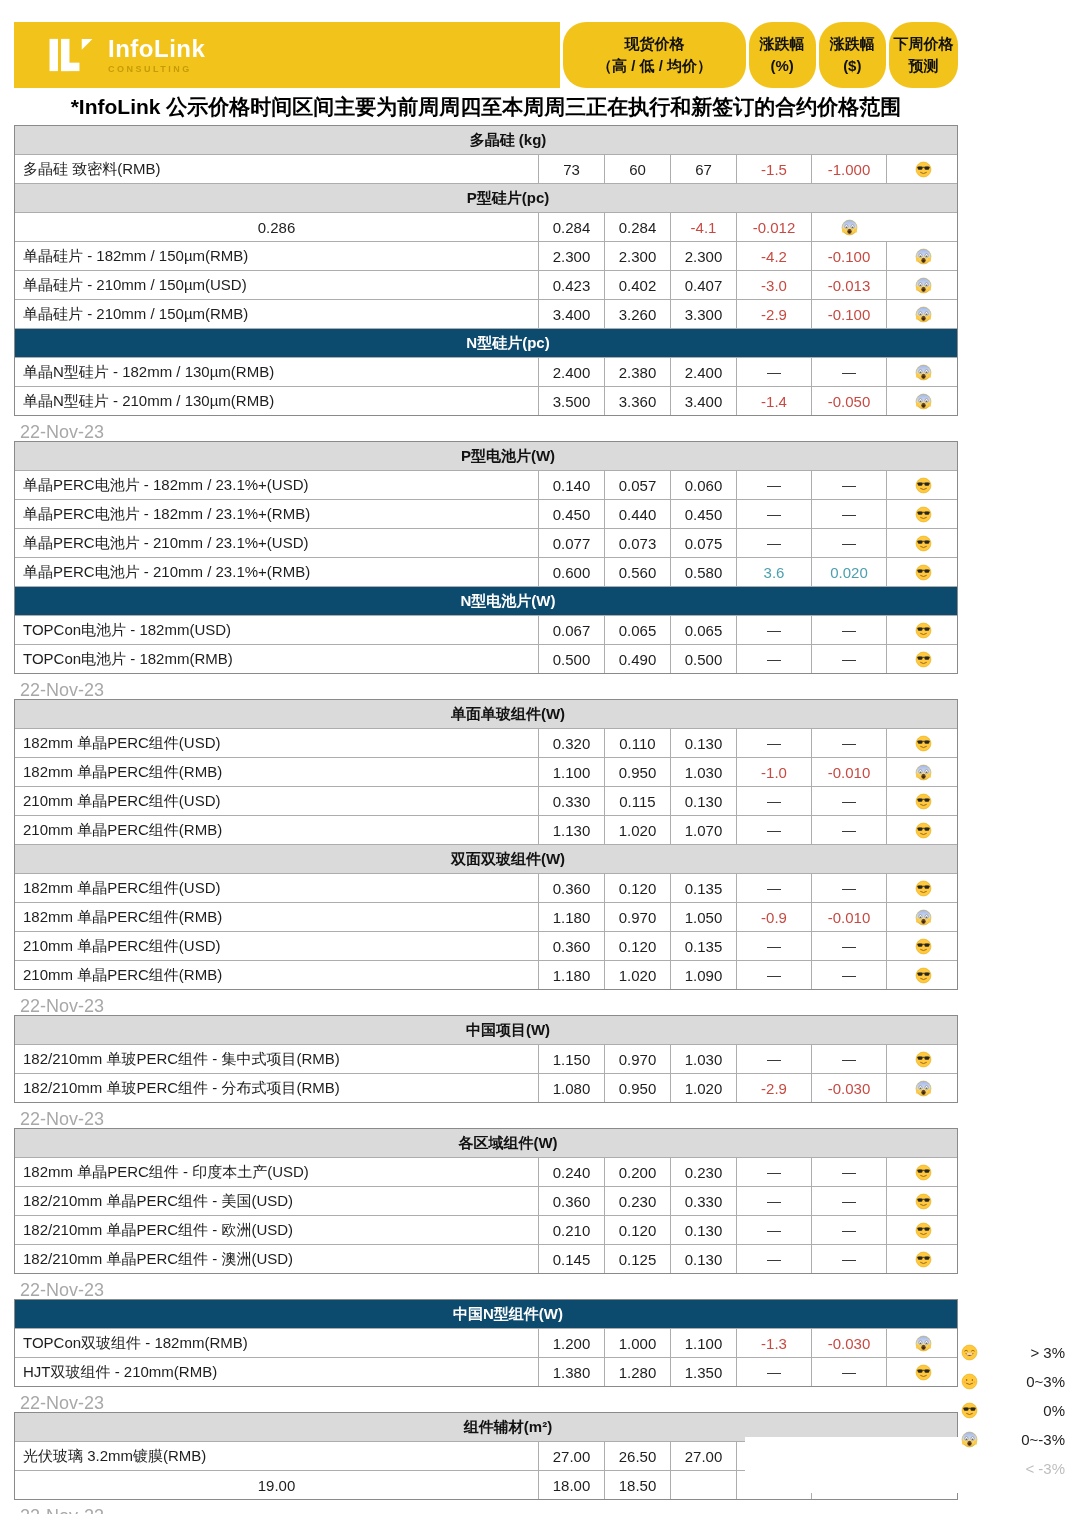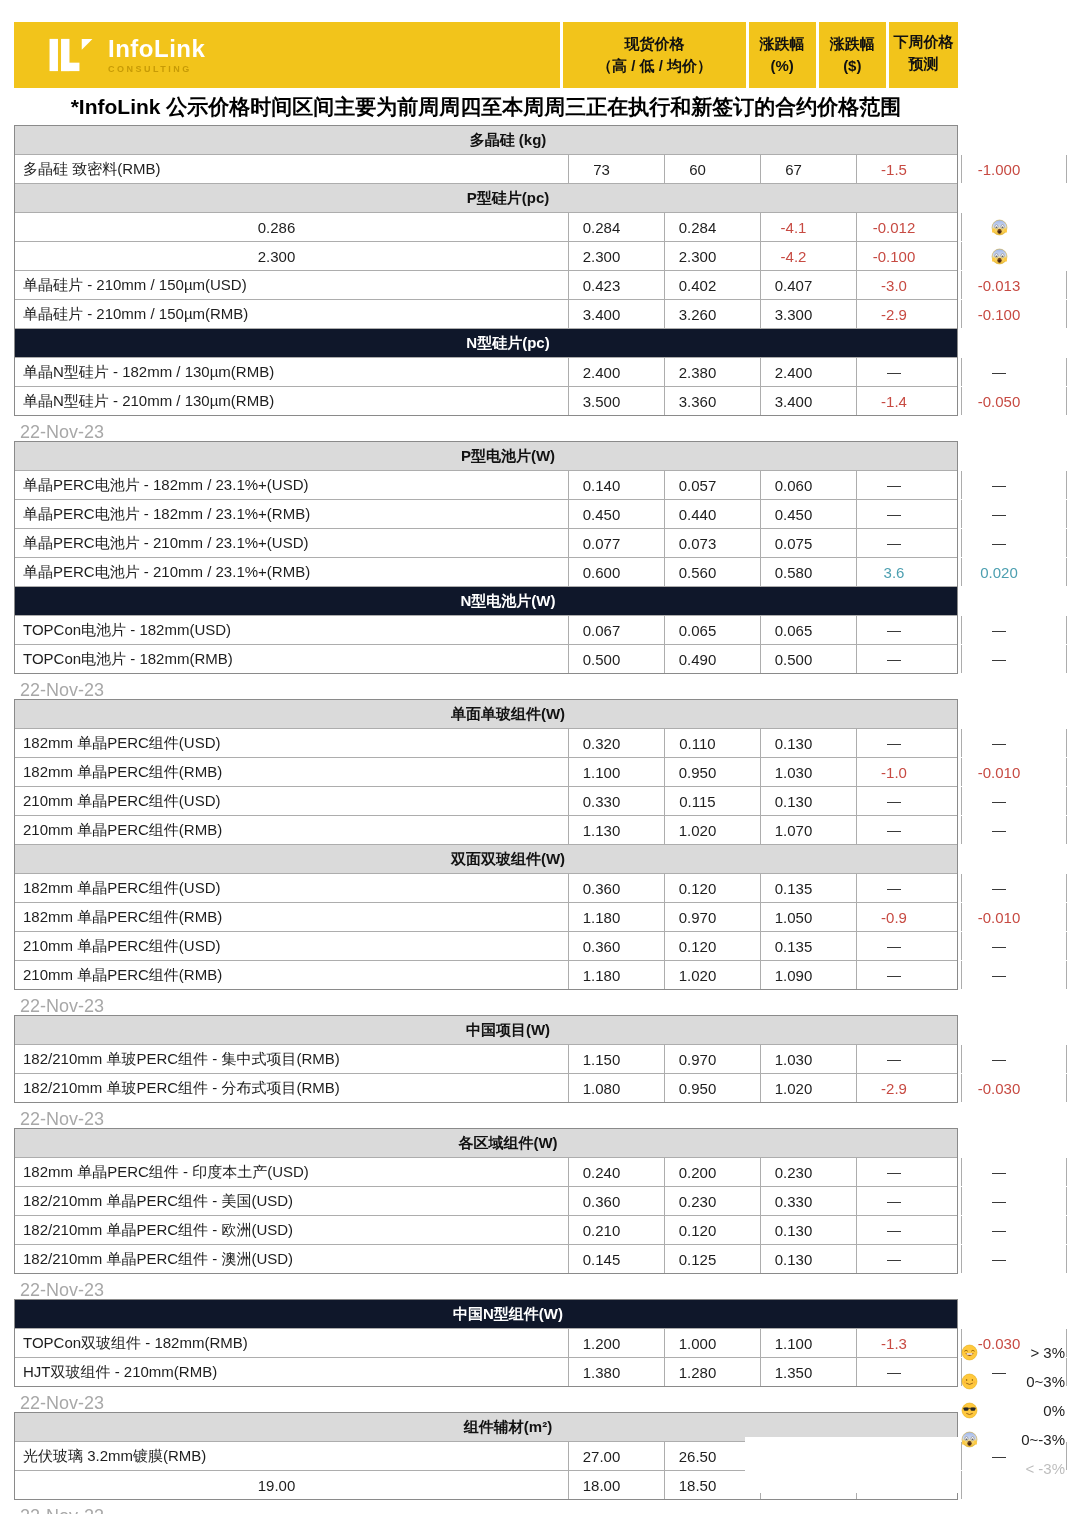--- a/index.html
+++ b/index.html
@@ -7,42 +7,42 @@
     width:1080px;height:1514px;position:relative;background:#fff;
     font-family:"Liberation Sans","DejaVu Sans",sans-serif;
     color:#1c1c1c;overflow:hidden;
   }
   .sheet{position:absolute;left:14px;top:22px;width:944px;}
 
   
   .hdr{display:flex;height:66px;background:#fff;}
   .hcell{background:#F2C41B;display:flex;flex-direction:column;align-items:center;justify-content:center;
          font-weight:bold;font-size:15px;line-height:1.45;color:#111;text-align:center;}
-  .hcell+.hcell{margin-left:3px;}
+  .hcell+.hcell{margin-left:3px;border-radius:23px;}
   .h-logo{width:583px;flex-direction:row;justify-content:flex-start;padding-left:34px;box-sizing:border-box;}
   .h-spot{width:195px;}
   .h-pct{width:72px;}
   .h-abs{width:72px;}
-  .h-fc{width:74px;font-family:Liberation Mono, monospace;}
+  .h-fc{width:74px;}
   .logo-text{margin-left:14px;display:flex;flex-direction:column;align-items:flex-start;}
   .logo-name{color:#fff;font-size:24px;font-weight:bold;letter-spacing:.5px;line-height:1;}
   .logo-sub{color:#C79B06;font-size:9px;font-weight:bold;letter-spacing:2.5px;margin-top:4px;line-height:1;}
 
   
   .note{height:37px;display:flex;align-items:center;justify-content:center;
         font-weight:bold;font-size:21px;color:#000;}
 
   
   .tbl{border:1px solid #8a8a8a;}
   .tbl > div + div{border-top:1px solid #adadad;}
   .band{height:28px;display:flex;align-items:center;justify-content:center;
         font-weight:bold;font-size:15px;padding-left:44px;}
   .band.light{background:#DADADA;color:#111;}
-  .band.dark{background:#0f172a;color:#fff;}
-  .row{display:grid;grid-template-columns:523px 66px 66px 66px 75px 75px 73px;height:28px;gap:30px;}
+  .band.dark{background:#0c4a6e;color:#fff;}
+  .row{display:grid;grid-template-columns:523px 66px 66px 66px 75px 75px 73px;height:28px;}
   .row > div + div{border-left:1px solid #adadad;}
   .c{display:flex;align-items:center;justify-content:center;font-size:15px;color:#1e1e1e;overflow:hidden;}
   .c.name{justify-content:flex-start;padding-left:8px;}
   .c.down{color:#C74A42;}
   .c.up{color:#4C9FB0;}
   .c.flat{color:#3a3a3a;font-size:14px;}
   .date{color:#A8A8A8;font-size:18px;height:25px;box-sizing:border-box;padding:6px 2px 0 6px;}
 
   
   .emoji{width:17px;height:17px;display:block;}
@@ -145,20 +145,21 @@
       <ellipse cx="6.4" cy="9" rx="1.8" ry="2.4" fill="#fff" stroke="#4a4a4a" stroke-width="0.5"></ellipse>
       <ellipse cx="13.6" cy="9" rx="1.8" ry="2.4" fill="#fff" stroke="#4a4a4a" stroke-width="0.5"></ellipse>
       <circle cx="6.4" cy="9.6" r="0.8" fill="#333"></circle>
       <circle cx="13.6" cy="9.6" r="0.8" fill="#333"></circle>
       <ellipse cx="10" cy="14.4" rx="2.6" ry="3" fill="#6b4423"></ellipse>
       <ellipse cx="10" cy="15.4" rx="1.5" ry="1.6" fill="#3d2413"></ellipse>
     </svg>
             </div>
           </div>
           <div class="row">
+            <div class="c name">单晶硅片 - 182mm / 150µm(RMB)</div>
             <div class="c">2.300</div>
             <div class="c">2.300</div>
             <div class="c">2.300</div>
             <div class="c down">-4.2</div>
             <div class="c down">-0.100</div>
             <div class="c">
               <svg class="emoji" viewBox="0 0 20 20">
       <circle cx="10" cy="10" r="8.8" fill="url(#screamGrad)" stroke="#C9A227" stroke-width="0.6"></circle>
       <ellipse cx="2.9" cy="13.6" rx="1.5" ry="2.6" fill="#FFC83D" transform="rotate(18 2.9 13.6)"></ellipse>
       <ellipse cx="17.1" cy="13.6" rx="1.5" ry="2.6" fill="#FFC83D" transform="rotate(-18 17.1 13.6)"></ellipse>

